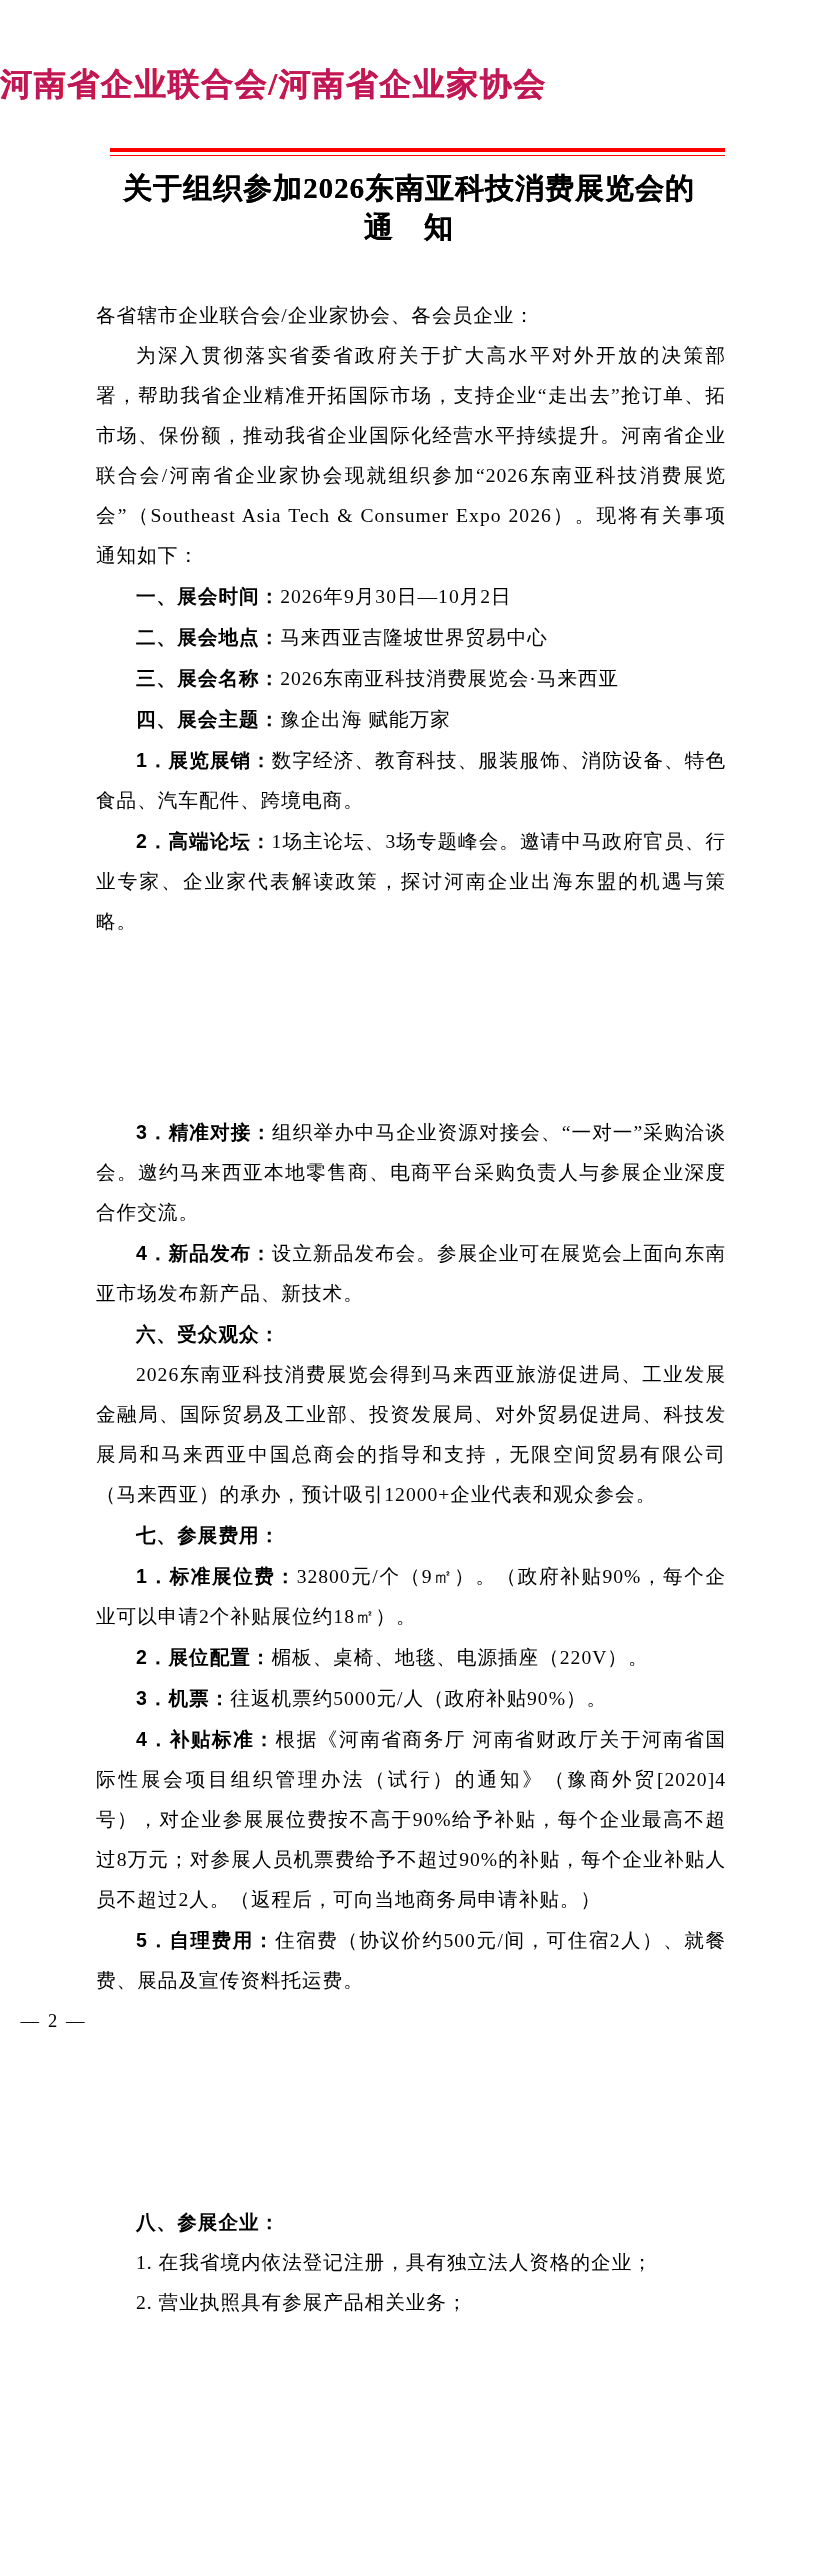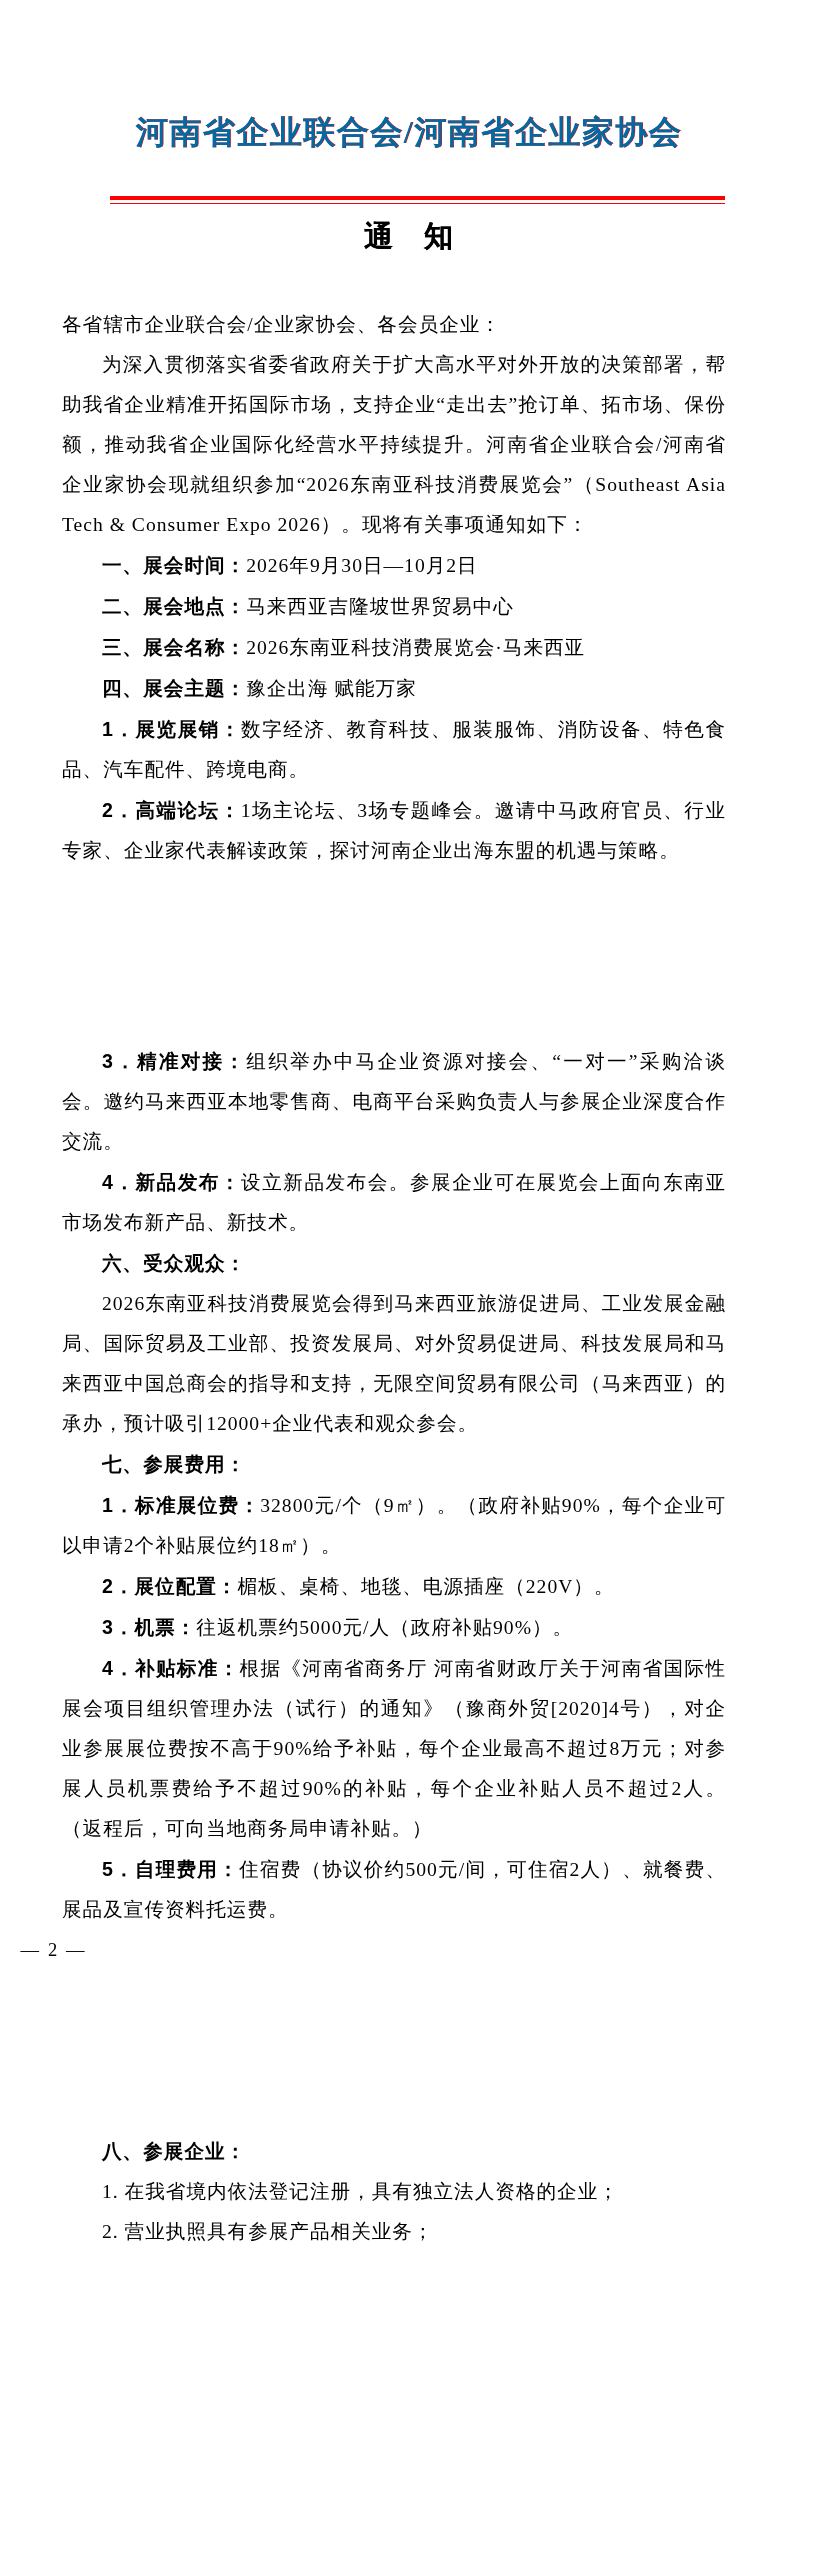--- a/index.html
+++ b/index.html
@@ -7,25 +7,24 @@
     position:relative;
     width:818px;
     height:3468px;
     background:#ffffff;
     overflow:hidden;
     color:#000;
     font-family:"Liberation Serif","DejaVu Serif",serif;
   }
   
   .org-title{
-    padding-top:108px;
-    text-align:center;
+    padding-top:60px;
     font-size:32px;
     font-weight:900;
-    color:#0369a1;
+    color:#be185d;
     letter-spacing:1.5px;
     line-height:1.5;
     text-shadow:0.5px 0 0 #fe0000;
     font-family:"Liberation Serif","DejaVu Serif",serif;
   }
   .red-rule{
     margin:40px 93px 0 110px;
     border-top:4.1px solid #fe0000;
   }
   .red-rule-thin{
@@ -38,21 +37,21 @@
     text-align:center;
     font-size:29px;
     font-weight:900;
     letter-spacing:1px;
     line-height:39px;
     color:#000;
     text-shadow:0.3px 0 0 #000;
   }
   
   .flow{
-    margin:0 92px 0 62px;
+    margin:0 92px 0 96px;
   }
   #flow1{margin-top:49px;}
   .para{
     margin:0;
     font-size:19.6px;
     line-height:40px;
     letter-spacing:1px;
     text-align:justify;
     text-indent:40px;
     color:#000;
@@ -75,20 +74,21 @@
 </head>
 <body>
 
 <div id="page">
 
   <div class="org-title">河南省企业联合会/河南省企业家协会</div>
   <div class="red-rule"></div>
   <div class="red-rule-thin"></div>
 
   <div class="doc-title">
+    <div>关于组织参加2026东南亚科技消费展览会的</div>
     <div>通　知</div>
   </div>
 
   <div id="flow1" class="flow">
       <p class="para no-indent"><span>各省辖市企业联合会/企业家协会、各会员企业：</span></p>
       <p class="para"><span>为深入贯彻落实省委省政府关于扩大高水平对外开放的决策部署，帮助我省企业精准开拓国际市场，支持企业“走出去”抢订单、拓市场、保份额，推动我省企业国际化经营水平持续提升。河南省企业联合会/河南省企业家协会现就组织参加“2026东南亚科技消费展览会”（Southeast Asia Tech &amp; Consumer Expo 2026）。现将有关事项通知如下：</span></p>
       <p class="para"><span class="lbl">一、展会时间：</span><span>2026年9月30日—10月2日</span></p>
       <p class="para"><span class="lbl">二、展会地点：</span><span>马来西亚吉隆坡世界贸易中心</span></p>
       <p class="para"><span class="lbl">三、展会名称：</span><span>2026东南亚科技消费展览会·马来西亚</span></p>
       <p class="para"><span class="lbl">四、展会主题：</span><span>豫企出海 赋能万家</span></p>

